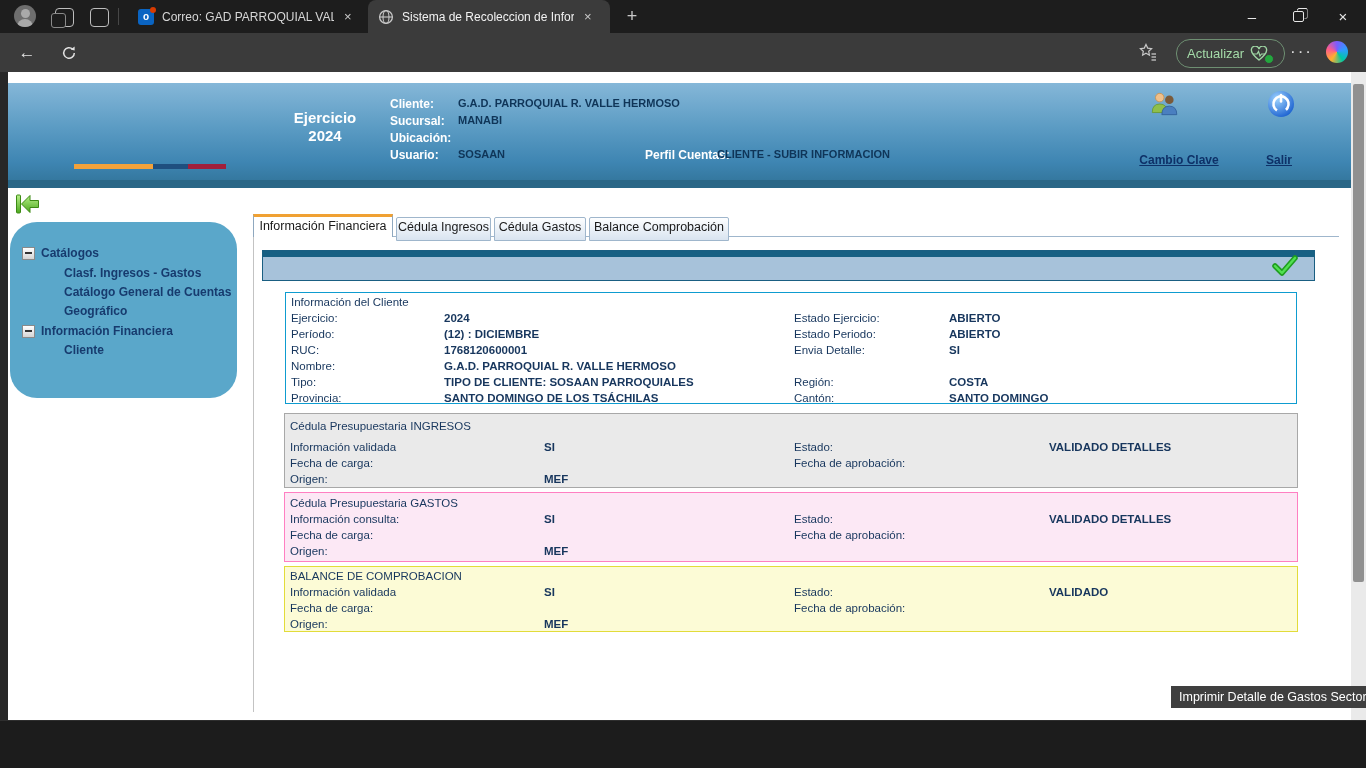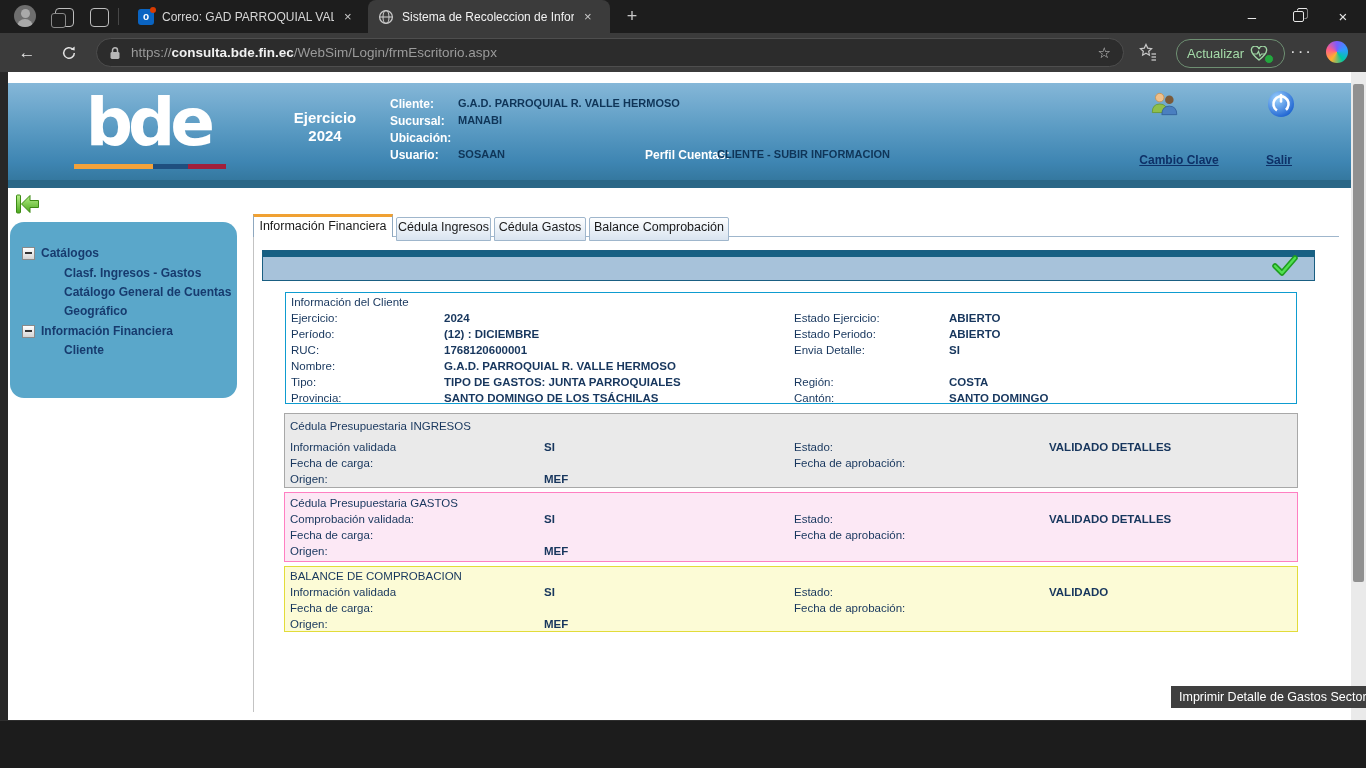--- a/index.html
+++ b/index.html
@@ -57,21 +57,21 @@
   .bde-underline{position:absolute;left:66px;top:81px;width:152px;height:5px;display:flex;}
   .bde-underline .u1{width:52%;background:#F2A23B;}
   .bde-underline .u2{width:23%;background:#1F4F7F;}
   .bde-underline .u3{width:25%;background:#A01F3C;}
   .ejercicio{position:absolute;left:252px;top:26px;width:130px;text-align:center;color:#FFF;font-weight:bold;font-size:15px;line-height:18px;}
   .hf-lbl{position:absolute;color:#FFF;font-weight:bold;font-size:12px;white-space:nowrap;}
   .hf-val{position:absolute;color:#0F3558;font-weight:bold;font-size:11px;white-space:nowrap;}
   .hlink{position:absolute;color:#0E3168;font-weight:bold;font-size:12px;text-decoration:underline;text-align:center;cursor:pointer;margin-top:20px;}
 
   .back-arrow{position:absolute;left:14px;top:192px;cursor:pointer;}
-  .sidebar{position:absolute;left:10px;top:222px;width:227px;height:176px;background:#5AA7CA;border-radius:14px;}
+  .sidebar{position:absolute;left:10px;top:222px;width:227px;height:176px;background:#5AA7CA;border-radius:27px;}
   .tree-row{position:absolute;display:flex;align-items:center;gap:6px;color:#173B6E;font-weight:bold;font-size:12px;cursor:pointer;white-space:nowrap;}
   .minusbox{width:11px;height:11px;background:linear-gradient(#FFFFFF,#D4D4D4);border:1px solid #8A8A8A;position:relative;flex:0 0 11px;}
   .minusbox::after{content:"";position:absolute;left:2px;top:4.5px;width:7px;height:1.5px;background:#333;}
 
   .frame-vline{position:absolute;left:253px;top:236px;width:1px;height:476px;background:#C3C3C3;}
   .frame-hline{position:absolute;left:253px;top:236px;width:1086px;height:1px;background:#9FB6CC;}
 
   .apptab{position:absolute;box-sizing:border-box;font-size:12.5px;color:#1A1A1A;text-align:center;cursor:pointer;white-space:nowrap;}
   .apptab.active{top:214px;height:23px;background:#FFF;border:1px solid #8FA8BF;border-bottom:none;border-top:3px solid #F0A133;
                  line-height:19px;z-index:2;}
@@ -133,28 +133,20 @@
   </div>
 
   <div class="toolbar">
     <div class="navbtn" style="left:14px">←</div>
     <div class="navbtn" style="left:56px">
       <svg width="16" height="16" viewBox="0 0 16 16" style="margin:5px">
         <path d="M13.3 8 a5.3 5.3 0 1 1 -1.6-3.8" fill="none" stroke="#E2E2E2" stroke-width="1.5"></path>
         <polygon points="13.6,1.5 13.6,5.4 9.7,4.4" fill="#E2E2E2"></polygon>
       </svg>
     </div>
-    <div class="urlpill">
-      <svg width="12" height="14" viewBox="0 0 12 14">
-        <rect x="1.5" y="6" width="9" height="7" rx="1.4" fill="#B8B8B8"></rect>
-        <path d="M3.5 6 V4.2 a2.5 2.5 0 0 1 5 0 V6" fill="none" stroke="#B8B8B8" stroke-width="1.5"></path>
-      </svg>
-      <span class="url" style="margin-left:10px"><span class="scheme">https://</span><span class="domain">consulta.bde.fin.ec</span><span class="path">/WebSim/Login/frmEscritorio.aspx</span></span>
-      <span class="pill-star">☆</span>
-    </div>
     <div class="hub">
       <svg width="20" height="20" viewBox="0 0 20 20">
         <path d="M8 2.5 l1.7 3.6 3.9.5 -2.9 2.7 .7 3.9 -3.4-1.9 -3.4 1.9 .7-3.9 -2.9-2.7 3.9-.5 z" fill="none" stroke="#C9C9C9" stroke-width="1.2"></path>
         <line x1="13.5" y1="12" x2="18" y2="12" stroke="#C9C9C9" stroke-width="1.3"></line>
         <line x1="13.5" y1="15" x2="18" y2="15" stroke="#C9C9C9" stroke-width="1.3"></line>
         <line x1="13.5" y1="18" x2="18" y2="18" stroke="#C9C9C9" stroke-width="1.3"></line>
       </svg>
     </div>
     <div class="actualizar">
       <span>Actualizar</span>
@@ -164,21 +156,20 @@
       </svg>
       <span class="badge-dot"></span>
     </div>
     <div class="more">···</div>
     <div class="copilot"></div>
   </div>
 
   <div class="page-left-edge"></div>
 
   <div class="appheader">
-    <div class="bde-logo">bde</div>
     <div class="bde-underline">
       <span class="u1"></span>
         <span class="u2"></span>
         <span class="u3"></span>
     </div>
     <div class="ejercicio">
       <div>Ejercicio</div>
       <div>2024</div>
     </div>
 
@@ -286,21 +277,21 @@
 
     <span class="cp-lbl" style="left:5px;top:51px">RUC:</span>
     <span class="cp-val" style="left:158px;top:51px">1768120600001</span>
     <span class="cp-lbl" style="left:508px;top:51px">Envia Detalle:</span>
     <span class="cp-val" style="left:663px;top:51px">SI</span>
 
     <span class="cp-lbl" style="left:5px;top:67px">Nombre:</span>
     <span class="cp-val" style="left:158px;top:67px">G.A.D. PARROQUIAL R. VALLE HERMOSO</span>
 
     <span class="cp-lbl" style="left:5px;top:83px">Tipo:</span>
-    <span class="cp-val" style="left:158px;top:83px">TIPO DE GASTOS: JUNTA PARROQUIALES</span>
+    <span class="cp-val" style="left:158px;top:83px">TIPO DE CLIENTE: SOSAAN PARROQUIALES</span>
     <span class="cp-lbl" style="left:508px;top:83px">Región:</span>
     <span class="cp-val" style="left:663px;top:83px">COSTA</span>
 
     <span class="cp-lbl" style="left:5px;top:99px">Provincia:</span>
     <span class="cp-val" style="left:158px;top:99px">SANTO DOMINGO DE LOS TSÁCHILAS</span>
     <span class="cp-lbl" style="left:508px;top:99px">Cantón:</span>
     <span class="cp-val" style="left:663px;top:99px">SANTO DOMINGO</span>
   </div>
 
   <div class="spanel ing">
@@ -310,21 +301,21 @@
     <span class="sp-lbl" style="left:509px;top:27px">Estado:</span>
     <span class="sp-val" style="left:764px;top:27px">VALIDADO DETALLES</span>
     <span class="sp-lbl" style="left:5px;top:43px">Fecha de carga:</span>
     <span class="sp-lbl" style="left:509px;top:43px">Fecha de aprobación:</span>
     <span class="sp-lbl" style="left:5px;top:59px">Origen:</span>
     <span class="sp-val" style="left:259px;top:59px">MEF</span>
   </div>
 
   <div class="spanel gas">
     <span class="sp-title" style="top:4px">Cédula Presupuestaria GASTOS</span>
-    <span class="sp-lbl" style="left:5px;top:20px">Comprobación validada:</span>
+    <span class="sp-lbl" style="left:5px;top:20px">Información consulta:</span>
     <span class="sp-val" style="left:259px;top:20px">SI</span>
     <span class="sp-lbl" style="left:509px;top:20px">Estado:</span>
     <span class="sp-val" style="left:764px;top:20px">VALIDADO DETALLES</span>
     <span class="sp-lbl" style="left:5px;top:36px">Fecha de carga:</span>
     <span class="sp-lbl" style="left:509px;top:36px">Fecha de aprobación:</span>
     <span class="sp-lbl" style="left:5px;top:52px">Origen:</span>
     <span class="sp-val" style="left:259px;top:52px">MEF</span>
   </div>
 
   <div class="spanel bal">

